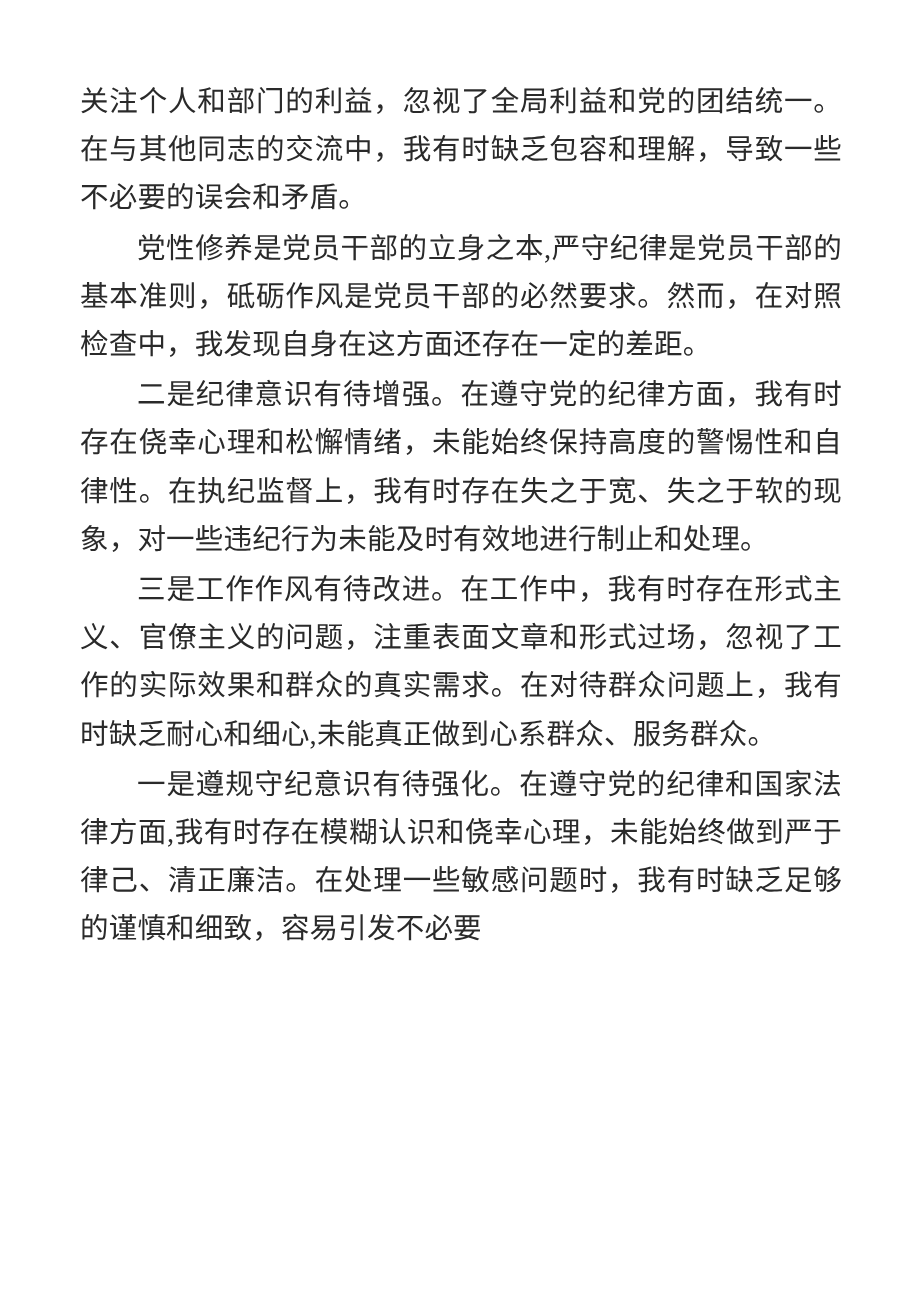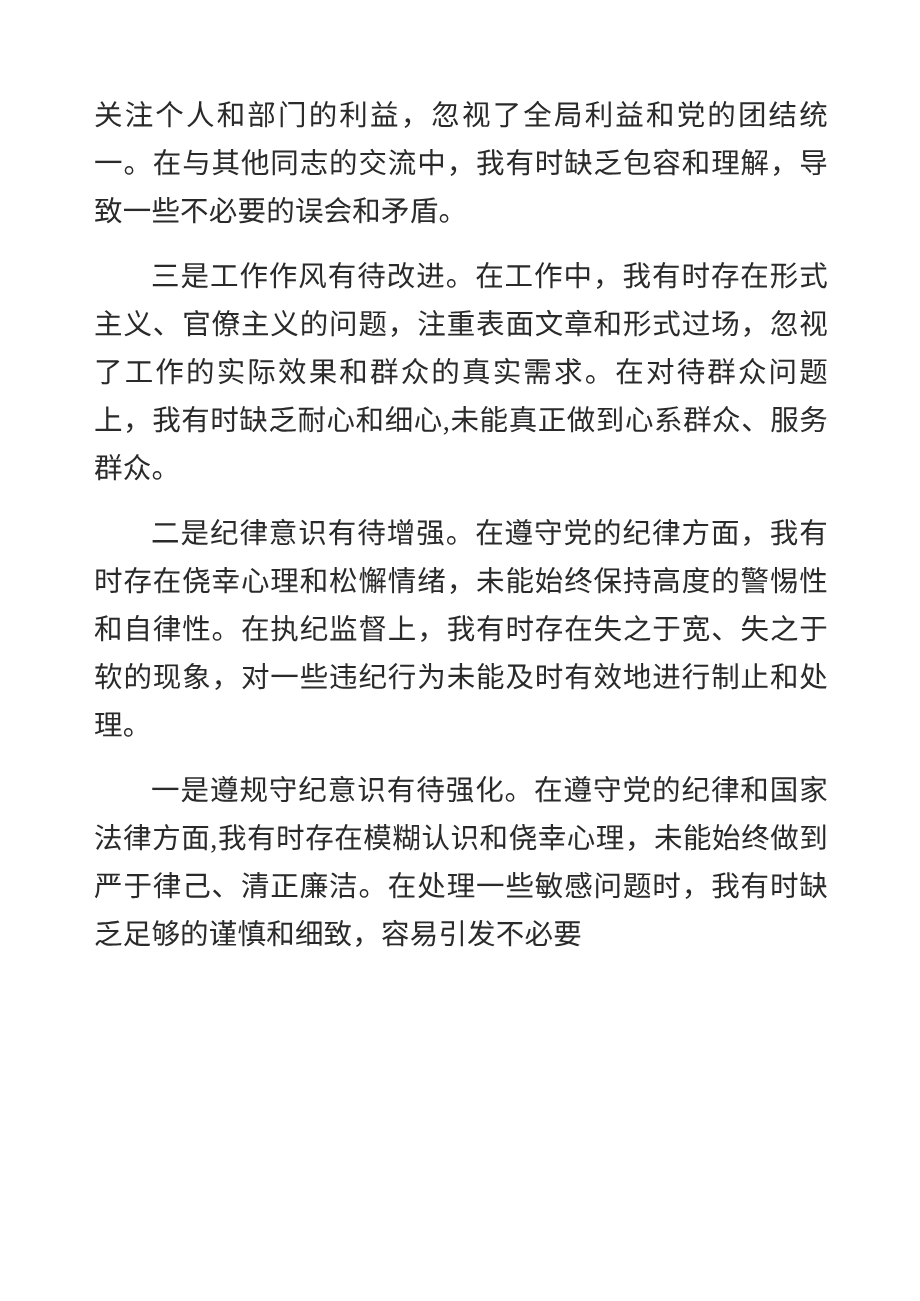--- a/index.html
+++ b/index.html
@@ -19,21 +19,21 @@
   }
 
   .text-column {
     position: absolute;
     left: 78px;
     top: 76px;
     width: 766px;
   }
 
   .para {
-    margin: 16px;
+    margin: 2px;
     font-family: "Liberation Serif", "DejaVu Serif", serif;
     font-size: 28.5px;
     line-height: 48.2px;
     color: #2a2a2a;
     text-align: justify;
     text-justify: inter-character;
     letter-spacing: 0.2px;
     font-weight: 400;
     -webkit-font-smoothing: antialiased;
   }
@@ -60,23 +60,24 @@
 </style>
 </head>
 <body>
 
 <div class="page">
   <div class="text-column">
 
     <p class="para cont">关注个人和部门的利益，忽视了全局利益和党的团结统一。在与其他同志的交流中，我有时缺乏包容和理解，导致一些不必要的误会和矛盾。</p>
 
 
+    <p class="para indent">党性修养是党员干部的立身之本,严守纪律是党员干部的基本准则，砥砺作风是党员干部的必然要求。然而，在对照检查中，我发现自身在这方面还存在一定的差距。</p>
 
 
+    <p class="para indent">二是纪律意识有待增强。在遵守党的纪律方面，我有时存在侥幸心理和松懈情绪，未能始终保持高度的警惕性和自律性。在执纪监督上，我有时存在失之于宽、失之于软的现象，对一些违纪行为未能及时有效地进行制止和处理。</p>
+
     <p class="para indent">三是工作作风有待改进。在工作中，我有时存在形式主义、官僚主义的问题，注重表面文章和形式过场，忽视了工作的实际效果和群众的真实需求。在对待群众问题上，我有时缺乏耐心和细心,未能真正做到心系群众、服务群众。</p>
-
-    <p class="para indent">二是纪律意识有待增强。在遵守党的纪律方面，我有时存在侥幸心理和松懈情绪，未能始终保持高度的警惕性和自律性。在执纪监督上，我有时存在失之于宽、失之于软的现象，对一些违纪行为未能及时有效地进行制止和处理。</p>
 
 
     <p class="para indent">一是遵规守纪意识有待强化。在遵守党的纪律和国家法律方面,我有时存在模糊认识和侥幸心理，未能始终做到严于律己、清正廉洁。在处理一些敏感问题时，我有时缺乏足够的谨慎和细致，容易引发不必要</p>
 
   </div>
 </div>
 
 </body></html>

